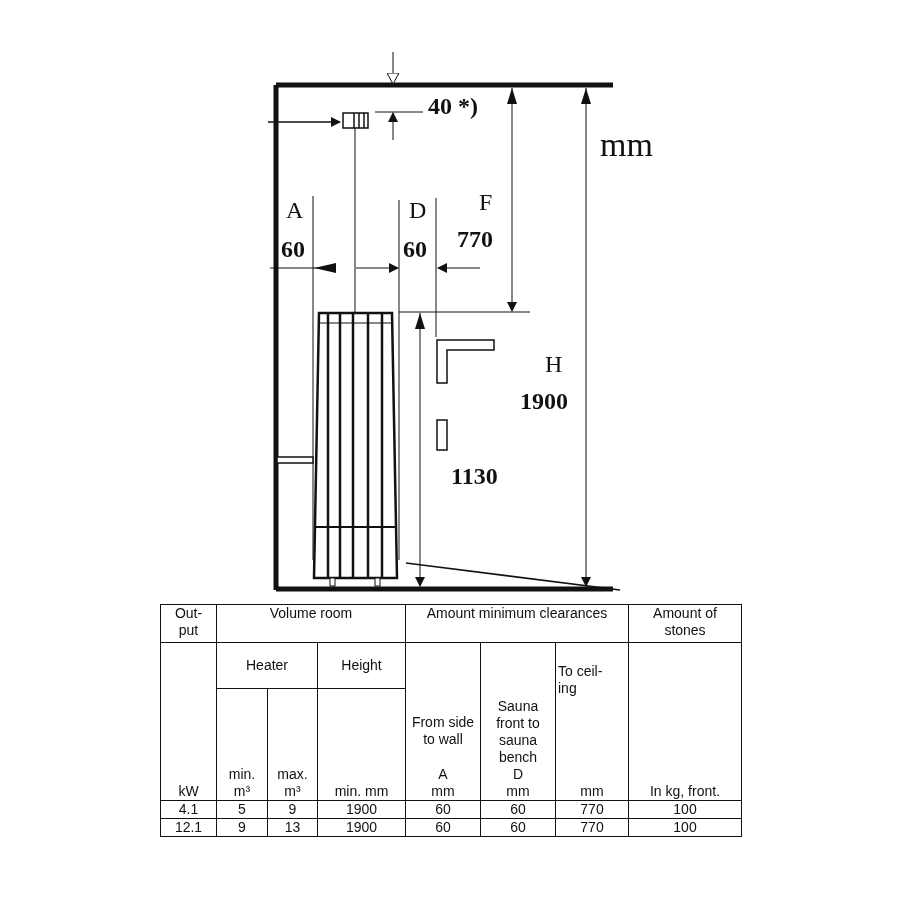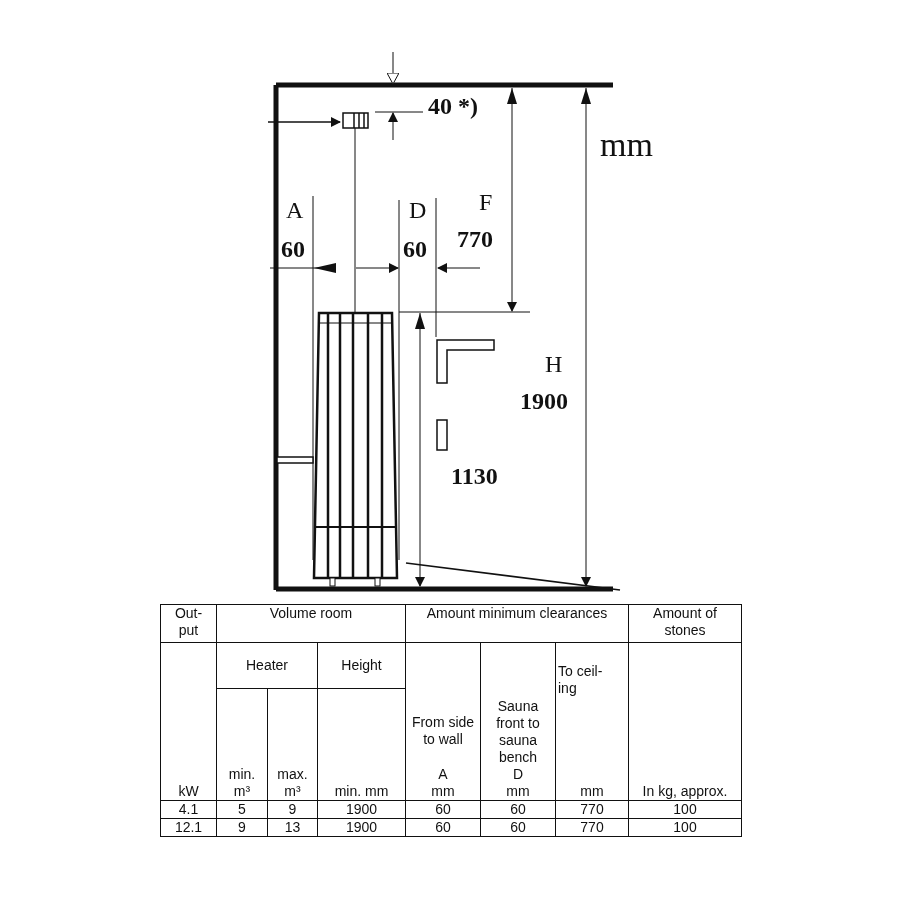--- a/index.html
+++ b/index.html
@@ -126,21 +126,21 @@
     </td>
     <td rowspan="2" class="b">
       <span class="stack">Sauna front to sauna bench</span>
       <span class="stack">D</span>
       <span class="stack">mm</span>
     </td>
     <td rowspan="2" style="position:relative;text-align:left;padding-top:20px">
       <span class="stack" style="width:50px">To ceil-ing</span>
       <span class="stack" style="position:absolute;bottom:0;left:0;right:0;text-align:center">mm</span>
     </td>
-    <td rowspan="2" class="b">In kg, approx.</td>
+    <td rowspan="2" class="b">In kg, front.</td>
   </tr>
   <tr style="height:112px">
     <td class="b">
       <span class="stack">min.</span>
       <span class="stack">m³</span>
     </td>
     <td class="b">
       <span class="stack">max.</span>
       <span class="stack">m³</span>
     </td>

